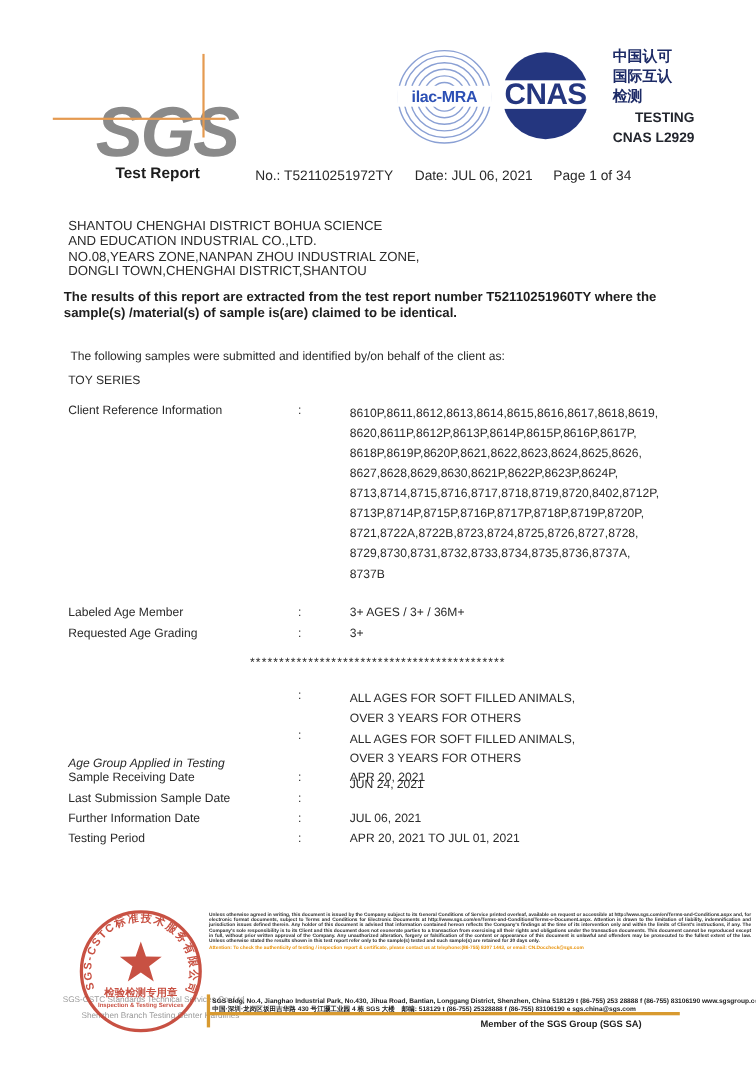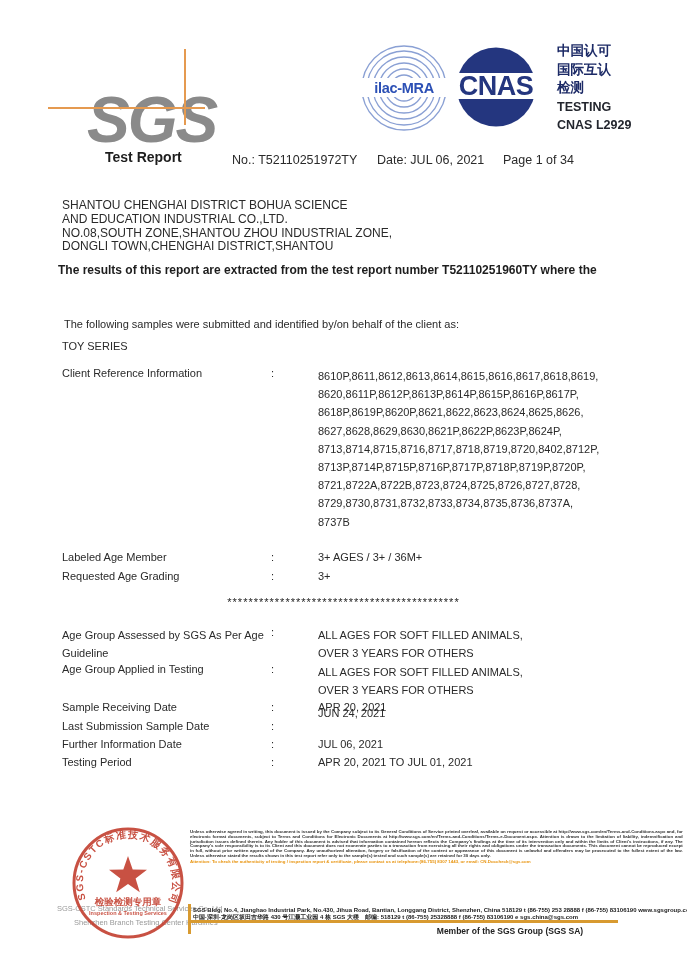--- a/index.html
+++ b/index.html
@@ -6,21 +6,21 @@
   .page {
     position:relative; width:687px; height:973px; background:#ffffff;
     font-family:"Liberation Sans", sans-serif; color:#2a2a2a; overflow:hidden;
   }
   .abs { position:absolute; }
   .body-text { font-size:11px; color:#2a2a2a; }
   .sgs-word { font-size:64px; font-weight:bold; color:#8a8a8a; letter-spacing:-2px; line-height:1; }
   .o-line { background:#e59a50; }
   .accr { font-weight:bold; line-height:18.5px; }
   .accr .cn { font-size:13.5px; color:#1c2a66; }
-  .accr .en { font-size:12.5px; color:#23262e; }
+  .accr .en { font-size:12.5px; color:#23262e;text-align:right; }
   .title { font-size:14px; font-weight:bold; color:#1d1d1d; }
   .meta { font-size:12.5px; color:#2a2a2a; }
   .addr-block div { font-size:12px; line-height:13.8px; }
   .note-bold div { font-size:12px; line-height:13.8px; font-weight:bold; color:#1d1d1d; }
   .kv-label { left:62px; }
   .kv-colon { left:271px; }
   .kv-value { left:318px; }
   .lh18 div { line-height:18.2px; }
   .sep { width:100%; text-align:center; font-size:11px; letter-spacing:1px; color:#1d1d1d; }
   .legal-wrap { left:190px; top:829px; width:1120px; transform:scale(0.44); transform-origin:0 0; }
@@ -72,26 +72,27 @@
   </div>
 
   <div class="abs title" style="left:105px; top:149px;">Test Report</div>
   <div class="abs meta" style="left:232px; top:153px;">No.: T52110251972TY</div>
   <div class="abs meta" style="left:377px; top:153px;">Date: JUL 06, 2021</div>
   <div class="abs meta" style="left:503px; top:153px;">Page 1 of 34</div>
 
   <div class="abs addr-block" style="left:62px; top:199px;">
     <div>SHANTOU CHENGHAI DISTRICT BOHUA SCIENCE</div>
     <div>AND EDUCATION INDUSTRIAL CO.,LTD.</div>
-    <div>NO.08,SOUTH ZONE,SHANTOU ZHOU INDUSTRIAL ZONE,</div>
+    <div>NO.08,YEARS ZONE,NANPAN ZHOU INDUSTRIAL ZONE,</div>
     <div>DONGLI TOWN,CHENGHAI DISTRICT,SHANTOU</div>
   </div>
 
   <div class="abs note-bold" style="left:58px; top:264px;">
     <div>The results of this report are extracted from the test report number T52110251960TY where the</div>
+    <div>sample(s) /material(s) of sample is(are) claimed to be identical.</div>
   </div>
 
   <div class="abs body-text" style="left:64px; top:318px;">The following samples were submitted and identified by/on behalf of the client as:</div>
   <div class="abs body-text" style="left:62px; top:340px;">TOY SERIES</div>
 
   <div class="abs body-text kv-label" style="top:367px;">Client Reference Information</div>
   <div class="abs body-text kv-colon" style="top:367px;">:</div>
   <div class="abs body-text kv-value lh18" style="top:367px;">
     <div>8610P,8611,8612,8613,8614,8615,8616,8617,8618,8619,</div>
     <div>8620,8611P,8612P,8613P,8614P,8615P,8616P,8617P,</div>
@@ -107,31 +108,27 @@
   <div class="abs body-text kv-label" style="top:551px;">Labeled Age Member</div>
   <div class="abs body-text kv-colon" style="top:551px;">:</div>
   <div class="abs body-text kv-value" style="top:551px;">3+ AGES / 3+ / 36M+</div>
 
   <div class="abs body-text kv-label" style="top:569.5px;">Requested Age Grading</div>
   <div class="abs body-text kv-colon" style="top:569.5px;">:</div>
   <div class="abs body-text kv-value" style="top:569.5px;">3+</div>
 
   <div class="abs sep" style="top:596px;">********************************************</div>
 
-  <div class="abs body-text kv-label lh18" style="top:626px;">
-    <div>Age Group Assessed by SGS As Per Age</div>
-    <div>Guideline</div>
-  </div>
   <div class="abs body-text kv-colon" style="top:626px;">:</div>
   <div class="abs body-text kv-value lh18" style="top:626px;">
     <div>ALL AGES FOR SOFT FILLED ANIMALS,</div>
     <div>OVER 3 YEARS FOR OTHERS</div>
   </div>
 
-  <div class="abs body-text kv-label" style="top:663px;">Age Group Applied in Testing</div>
+  <div class="abs body-text kv-label" style="top:688px;font-style:italic;">Age Group Applied in Testing</div>
   <div class="abs body-text kv-colon" style="top:663px;">:</div>
   <div class="abs body-text kv-value lh18" style="top:663px;">
     <div>ALL AGES FOR SOFT FILLED ANIMALS,</div>
     <div>OVER 3 YEARS FOR OTHERS</div>
   </div>
 
   <div class="abs body-text kv-label" style="top:701px;">Sample Receiving Date</div>
   <div class="abs body-text kv-colon" style="top:701px;">:</div>
   <div class="abs body-text kv-value" style="top:701px;">APR 20, 2021</div>
 

